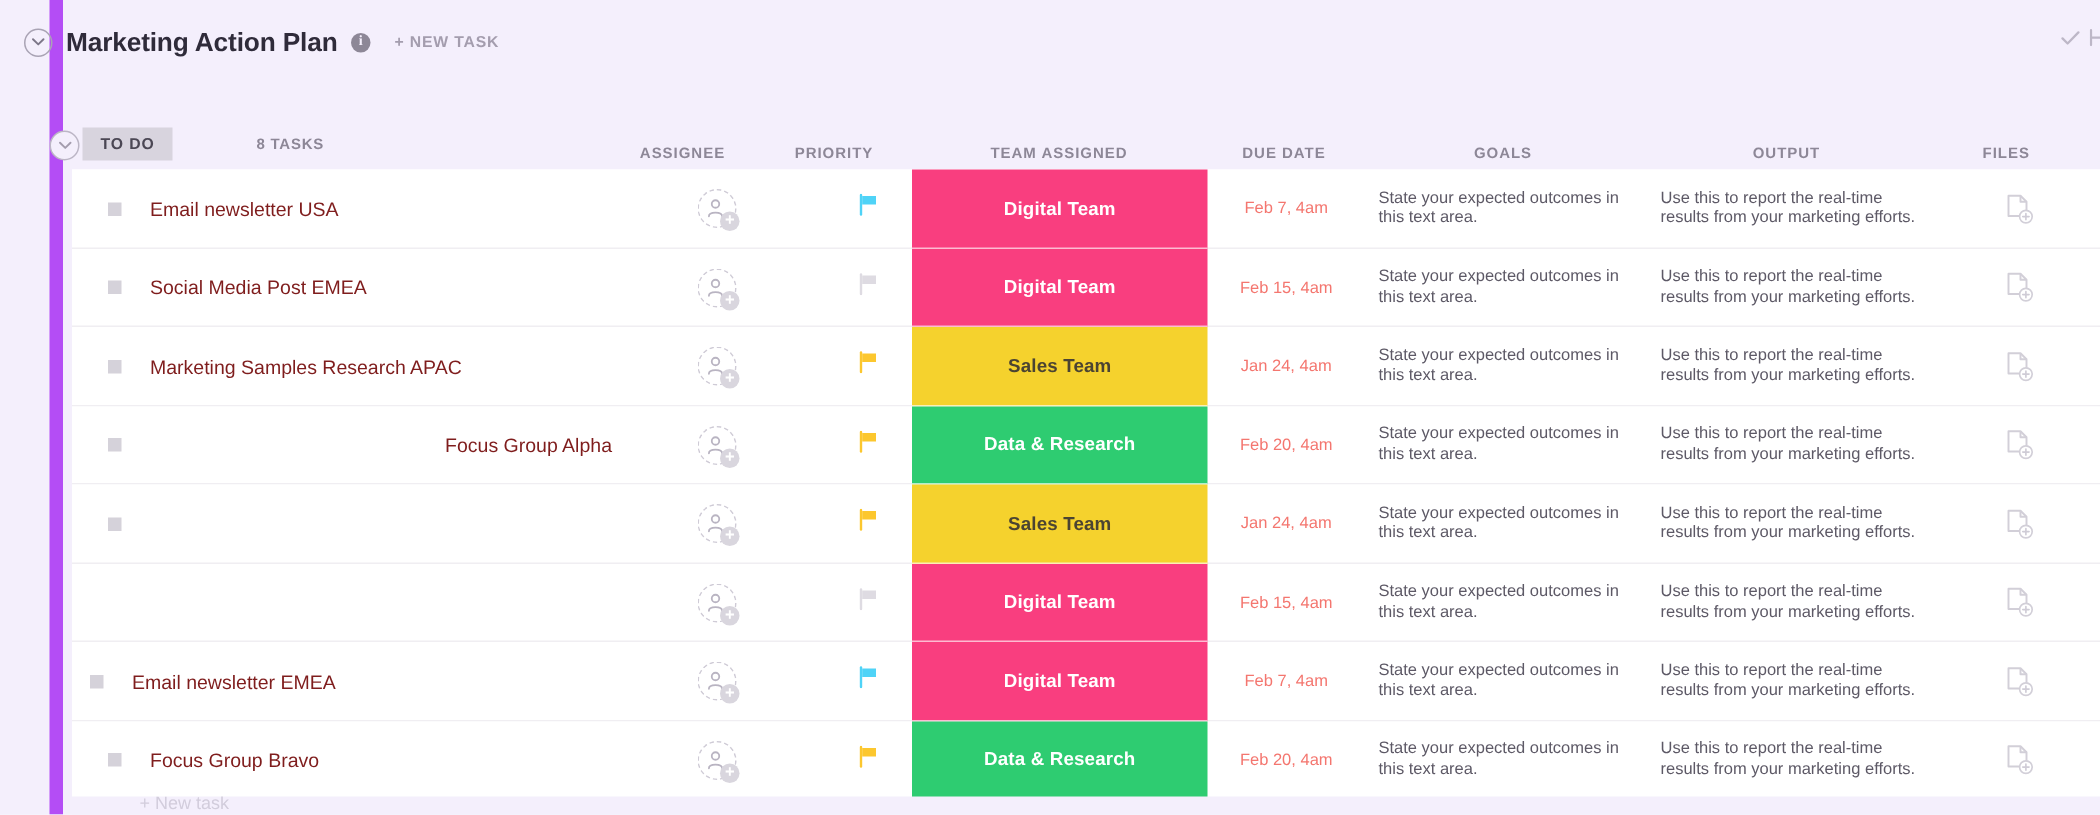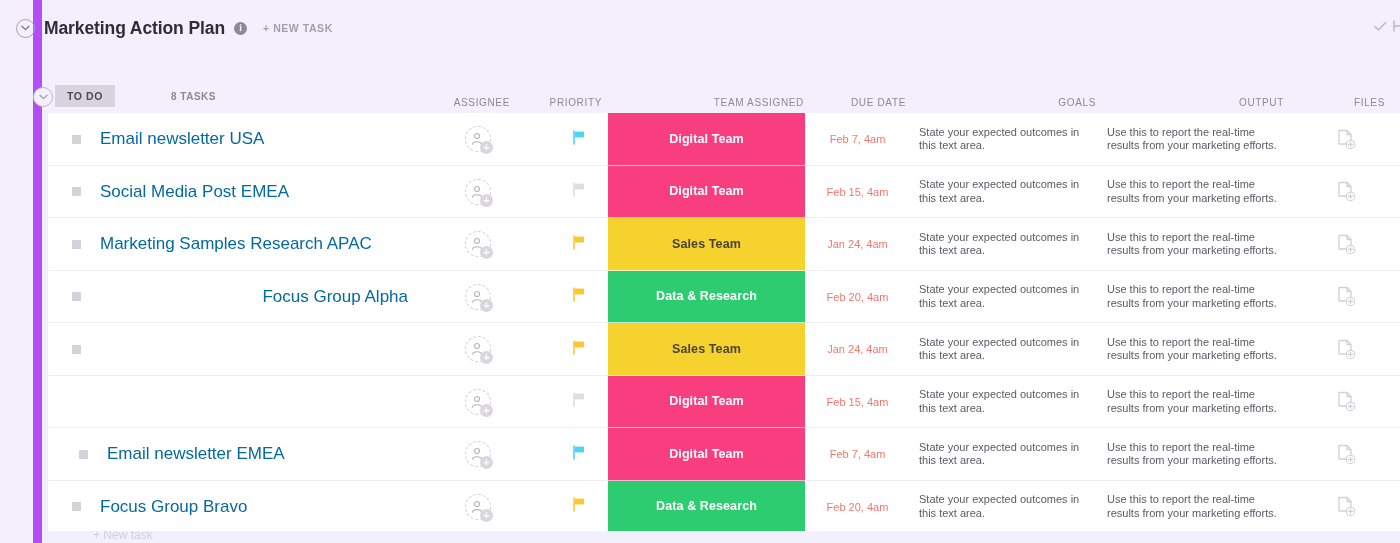--- a/index.html
+++ b/index.html
@@ -124,26 +124,26 @@
     letter-spacing: 0.5px;
     color: #8d8797;
     margin-left: 43px;
   }
 
   .col-head {
     position: absolute;
     top: 4px;
     height: 29px;
     font-size: 10px;
-    font-weight: normal;
+    font-weight: bold;
     letter-spacing: 0.65px;
     color: #8d8797;
     display: flex;
     align-items: center;
-    justify-content: flex-end;
+    justify-content: center;
     text-align: center;
   }
   .col-head.underlined::after {
     content: "";
     position: absolute;
     left: 0; right: 0; bottom: 0;
     height: 2.5px;
     background: #f93e7f;
   }
 
@@ -172,22 +172,22 @@
   .cell.center { justify-content: center; }
 
   
   .drag-dots {
     width: 9px; height: 9px;
     background: #d5d2da;
     flex: none;
     margin-right: 19px;
   }
   .task-name {
-    font-size: 17px;
-    color: #0369a1;
+    font-size: 13px;
+    color: #7f1d1d;
     white-space: nowrap;
   }
 
   
   .avatar {
     position: relative;
     width: 26px; height: 26px;
   }
   .avatar .ring {
     position: absolute; inset: 0;
@@ -571,21 +571,21 @@
         <div class="cell center" style="left:1244px;width:108px;">
           <span class="file-icon"><svg width="19" height="21" viewBox="0 0 19 21">
               <path d="M2 1.5 H10 L14 5.5 V15 H2 Z" fill="none" stroke="#d2cfd8" stroke-width="1.3" stroke-linejoin="round"></path>
               <path d="M10 1.5 V5.5 H14" fill="none" stroke="#d2cfd8" stroke-width="1.3" stroke-linejoin="round"></path>
               <circle cx="13.6" cy="15.4" r="4.2" fill="#ffffff" stroke="#d2cfd8" stroke-width="1.1"></circle>
               <path d="M13.6 13.3 V17.5 M11.5 15.4 H15.7" stroke="#cfccd6" stroke-width="1.1" stroke-linecap="round"></path>
             </svg></span>
         </div>
       </div>
       <div class="row">
-        <div class="cell" style="left:0;width:360px;padding-left:31px;">
+        <div class="cell" style="left:0;width:360px;padding-left:12px;">
           <span class="drag-dots"></span>
           <span class="task-name">Email newsletter EMEA</span>
         </div>
         <div class="cell center" style="left:360px;width:140px;">
           <span class="avatar">
             <span class="ring"></span>
             <svg class="person" width="14" height="14" viewBox="0 0 14 14">
               <circle cx="6" cy="4" r="2.5" fill="none" stroke="#b9b4c2" stroke-width="1.2"></circle>
               <path d="M1.6 12.2 C1.6 8.9 10.4 8.9 10.4 12.2" fill="none" stroke="#b9b4c2" stroke-width="1.2" stroke-linecap="round"></path>
             </svg>

